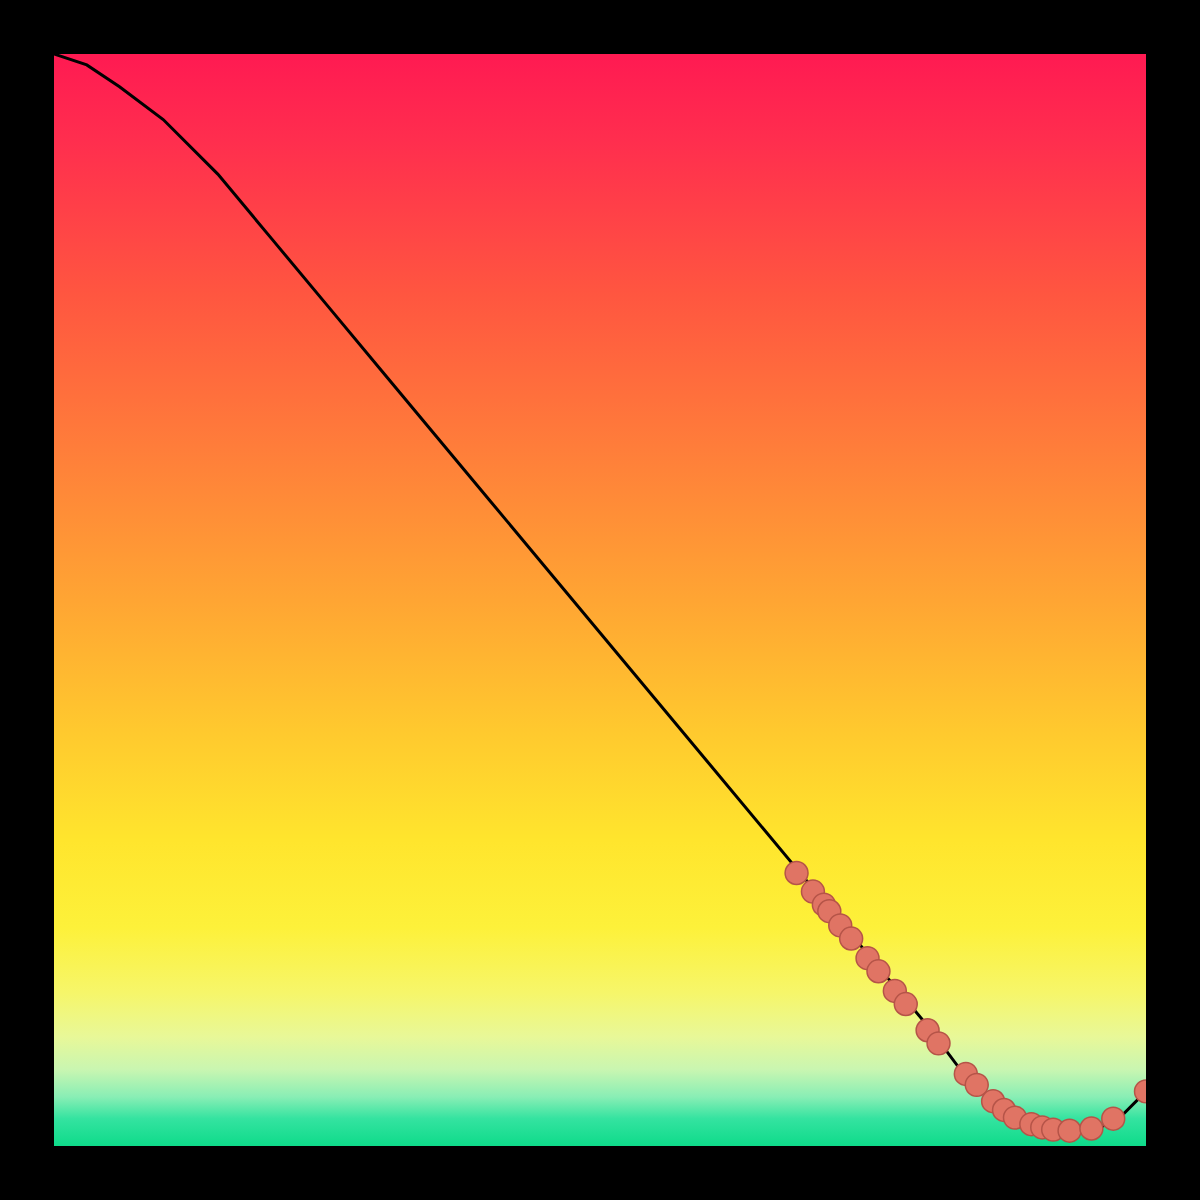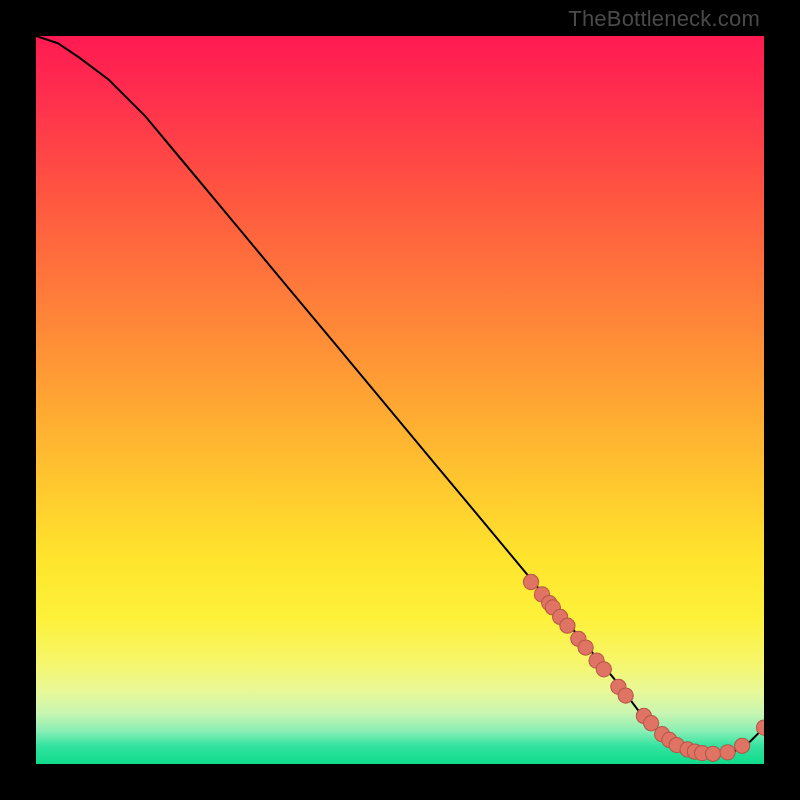--- a/index.html
+++ b/index.html
@@ -66,21 +66,20 @@
   .dot {
     fill: #e07464;
     stroke: #b55448;
     stroke-width: 1;
   }
 </style>
 </head>
 <body>
 
 <div class="outer">
-  <div class="watermark">TheBottleneck.com</div>
   <div class="plot">
     <div class="gradient"></div>
     <svg class="curve" viewBox="0 0 100 100" preserveAspectRatio="none">
       <g id="curve-layer">
           <path d="M0.000 0.000 L3.000 1.000 L6.000 3.000 L10.000 6.000 L15.000 11.000 L20.000 17.000 L25.000 23.000 L30.000 29.000 L35.000 35.000 L40.000 41.000 L45.000 47.000 L50.000 53.000 L55.000 59.000 L60.000 65.000 L65.000 71.000 L70.000 77.000 L75.000 83.000 L80.000 89.000 L83.000 93.000 L86.000 96.000 L88.000 97.500 L90.000 98.200 L92.000 98.600 L94.000 98.600 L96.000 98.200 L98.000 97.000 L100.000 95.000" fill="none" stroke="#000000" stroke-width="2" vector-effect="non-scaling-stroke"></path>
         </g>
       <g id="dots-layer">
           <circle cx="68.000" cy="75.000" r="1.05" class="dot" vector-effect="non-scaling-stroke"></circle>
           <circle cx="69.500" cy="76.700" r="1.05" class="dot" vector-effect="non-scaling-stroke"></circle>
           <circle cx="70.500" cy="77.900" r="1.05" class="dot" vector-effect="non-scaling-stroke"></circle>

